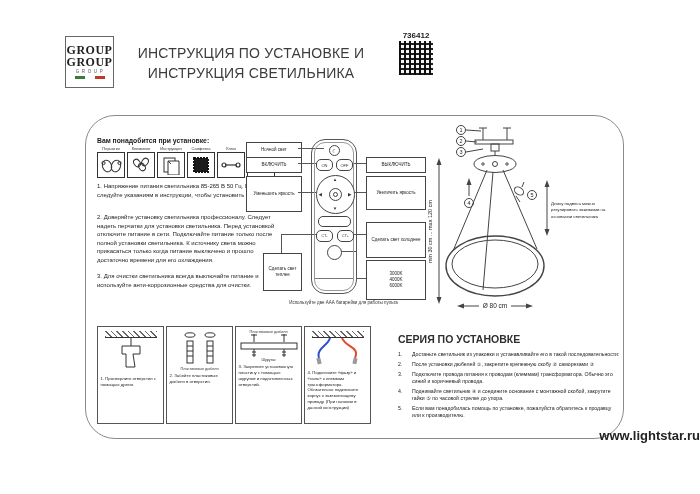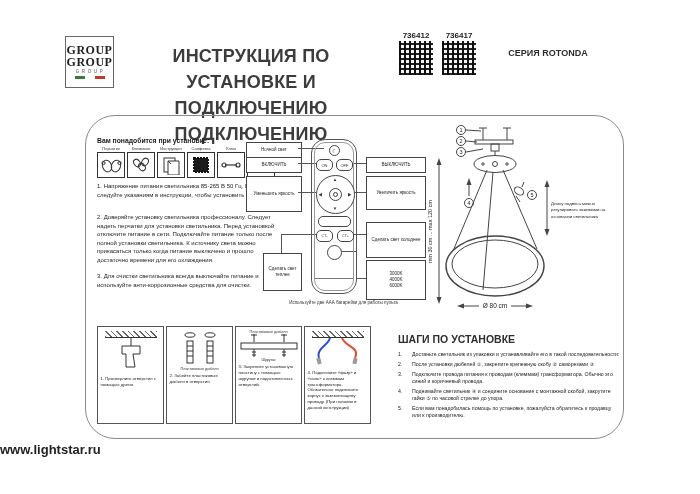--- a/index.html
+++ b/index.html
@@ -6,21 +6,21 @@
   .page{position:relative;width:700px;height:494px;background:#fff;overflow:hidden;
         font-family:"Liberation Sans",sans-serif;color:#1a1a1a;}
   
   .logo{position:absolute;left:65px;top:36px;width:47px;height:50px;border:1.5px solid #666;
         display:flex;flex-direction:column;align-items:center;justify-content:center;}
   .logo-big{font-family:"Liberation Serif",serif;font-weight:bold;font-size:12px;line-height:.95;color:#222;letter-spacing:.5px;}
   .logo-group{font-size:4.5px;letter-spacing:2.6px;color:#555;margin-top:1px;margin-left:2px;}
   .flag{display:flex;width:30px;height:3px;margin-top:2px;}
   .flag i{flex:1;}
   .title{position:absolute;left:122px;top:43px;width:258px;text-align:center;
-         font-size:18px;font-weight:bold;color:#3c3c3c;line-height:1.45;letter-spacing:.2px;}
+         font-size:14px;font-weight:normal;color:#3c3c3c;line-height:1.45;letter-spacing:.2px;}
   .qrs{position:absolute;left:383px;top:31px;display:flex;gap:9px;margin-left:16px;}
   .qr{display:flex;flex-direction:column;align-items:center;}
   .qr-num{font-size:8px;font-weight:bold;color:#222;margin-bottom:1px;}
   .qr-img{width:34px;height:34px;
      background:
        repeating-linear-gradient(0deg,rgba(10,10,10,.9) 0 2px,transparent 2px 5px),
        repeating-linear-gradient(90deg,#111 0 2px,#f4f4f4 2px 5px);}
   .series{position:absolute;left:468px;top:48px;width:160px;text-align:center;}
   .series-name{font-size:9px;font-weight:bold;color:#2e2e2e;}
   .articles{font-size:11.5px;font-weight:bold;color:#2e2e2e;margin-top:5px;}
@@ -72,21 +72,21 @@
   .hatch{width:52px;height:6px;margin-top:4px;border-bottom:1.2px solid #333;
          background:repeating-linear-gradient(45deg,#666 0 1px,transparent 1px 4px);}
   .panel-caption{font-size:4.3px;line-height:1.35;color:#222;padding:2px 3px 0 3px;text-align:left;width:60px;}
   .mini-label{font-size:3.8px;color:#333;text-align:center;line-height:1.1;}
   
   .steps-heading{position:absolute;left:398px;top:333px;font-size:10.5px;font-weight:bold;color:#2e2e2e;}
   .steps-list{position:absolute;left:398px;top:351px;width:222px;}
   .step{display:flex;gap:6px;margin-bottom:3px;font-size:5.2px;line-height:1.35;color:#1c1c1c;}
   .step-n{flex:none;width:8px;}
   
-  .footer-url{position:absolute;left:0;top:442px;width:100%;text-align:left;
+  .footer-url{position:absolute;left:0;top:428px;width:100%;text-align:right;
               font-size:13px;font-weight:bold;color:#222;}
   svg{display:block;}
 </style>
 </head>
 <body>
 
 <div class="page">
 
   <div class="logo">
     <div class="logo-big">GROUP</div>
@@ -94,36 +94,31 @@
     <div class="logo-group">GROUP</div>
     <div class="flag">
       <i style="background:#3a7a3a"></i>
         <i style="background:#fff"></i>
         <i style="background:#c0392b"></i>
     </div>
   </div>
 
   <div class="title">
     <div>ИНСТРУКЦИЯ ПО УСТАНОВКЕ И</div>
-    <div>ПОДКЛЮЧЕНИЮ ПОДКЛЮЧЕНИЮ</div>
+    <div>ИНСТРУКЦИЯ СВЕТИЛЬНИКА</div>
   </div>
 
   <div class="qrs">
     <div class="qr">
       <div class="qr-num">736412</div>
       <div class="qr-img"></div>
     </div>
-    <div class="qr">
-      <div class="qr-num">736417</div>
-      <div class="qr-img"></div>
-    </div>
   </div>
 
   <div class="series">
-    <div class="series-name">СЕРИЯ ROTONDA</div>
   </div>
 
   <div class="main-box"></div>
 
   <div class="tools-heading">Вам понадобится при установке:</div>
   <div class="tools-row">
     <div class="tool">
       <div class="tool-label">Перчатки</div>
       <div class="tool-box">
         <svg width="22" height="20" viewBox="0 0 22 20">
@@ -360,21 +355,21 @@
     <div class="hatch"></div>
     <svg width="60" height="30" viewBox="0 0 60 30">
       <path d="M22,0 C20,8 8,10 11,20" fill="none" stroke="#2f4fd0" stroke-width="2"></path>
       <rect x="9" y="20" width="4" height="6" fill="#999" transform="rotate(-15 11 23)"></rect>
       <path d="M34,0 C38,10 52,8 47,20" fill="none" stroke="#e2482a" stroke-width="2"></path>
       <rect x="45" y="20" width="4" height="6" fill="#999" transform="rotate(12 47 23)"></rect>
     </svg>
     <div class="panel-caption">4. Подключите «фазу» и «ноль» к клеммам трансформатора. Обязательно подключите корпус к заземляющему проводу. (При наличии в данной конструкции)</div>
   </div>
 
-  <div class="steps-heading">ШАГИ ПО УСТАНОВКЕ</div>
+  <div class="steps-heading">СЕРИЯ ПО УСТАНОВКЕ</div>
   <div class="steps-list">
     <div class="step">
       <span class="step-n">1.</span>
       <span class="step-t">Достаньте светильник из упаковки и устанавливайте его в такой последовательности:</span>
     </div>
     <div class="step">
       <span class="step-n">2.</span>
       <span class="step-t">После установки дюбелей ①, закрепите крепежную скобу ② саморезами ③</span>
     </div>
     <div class="step">

